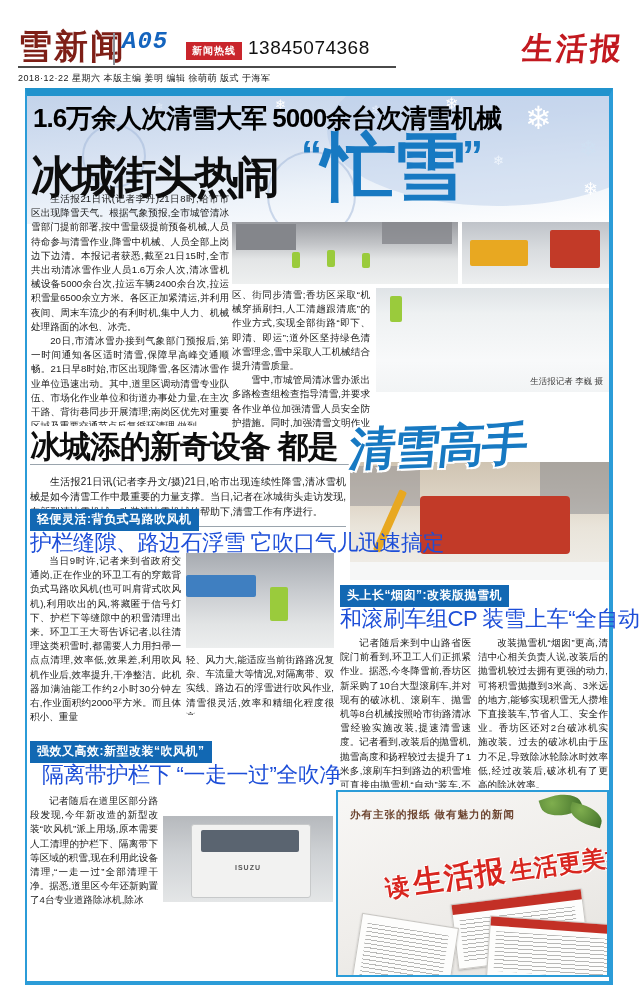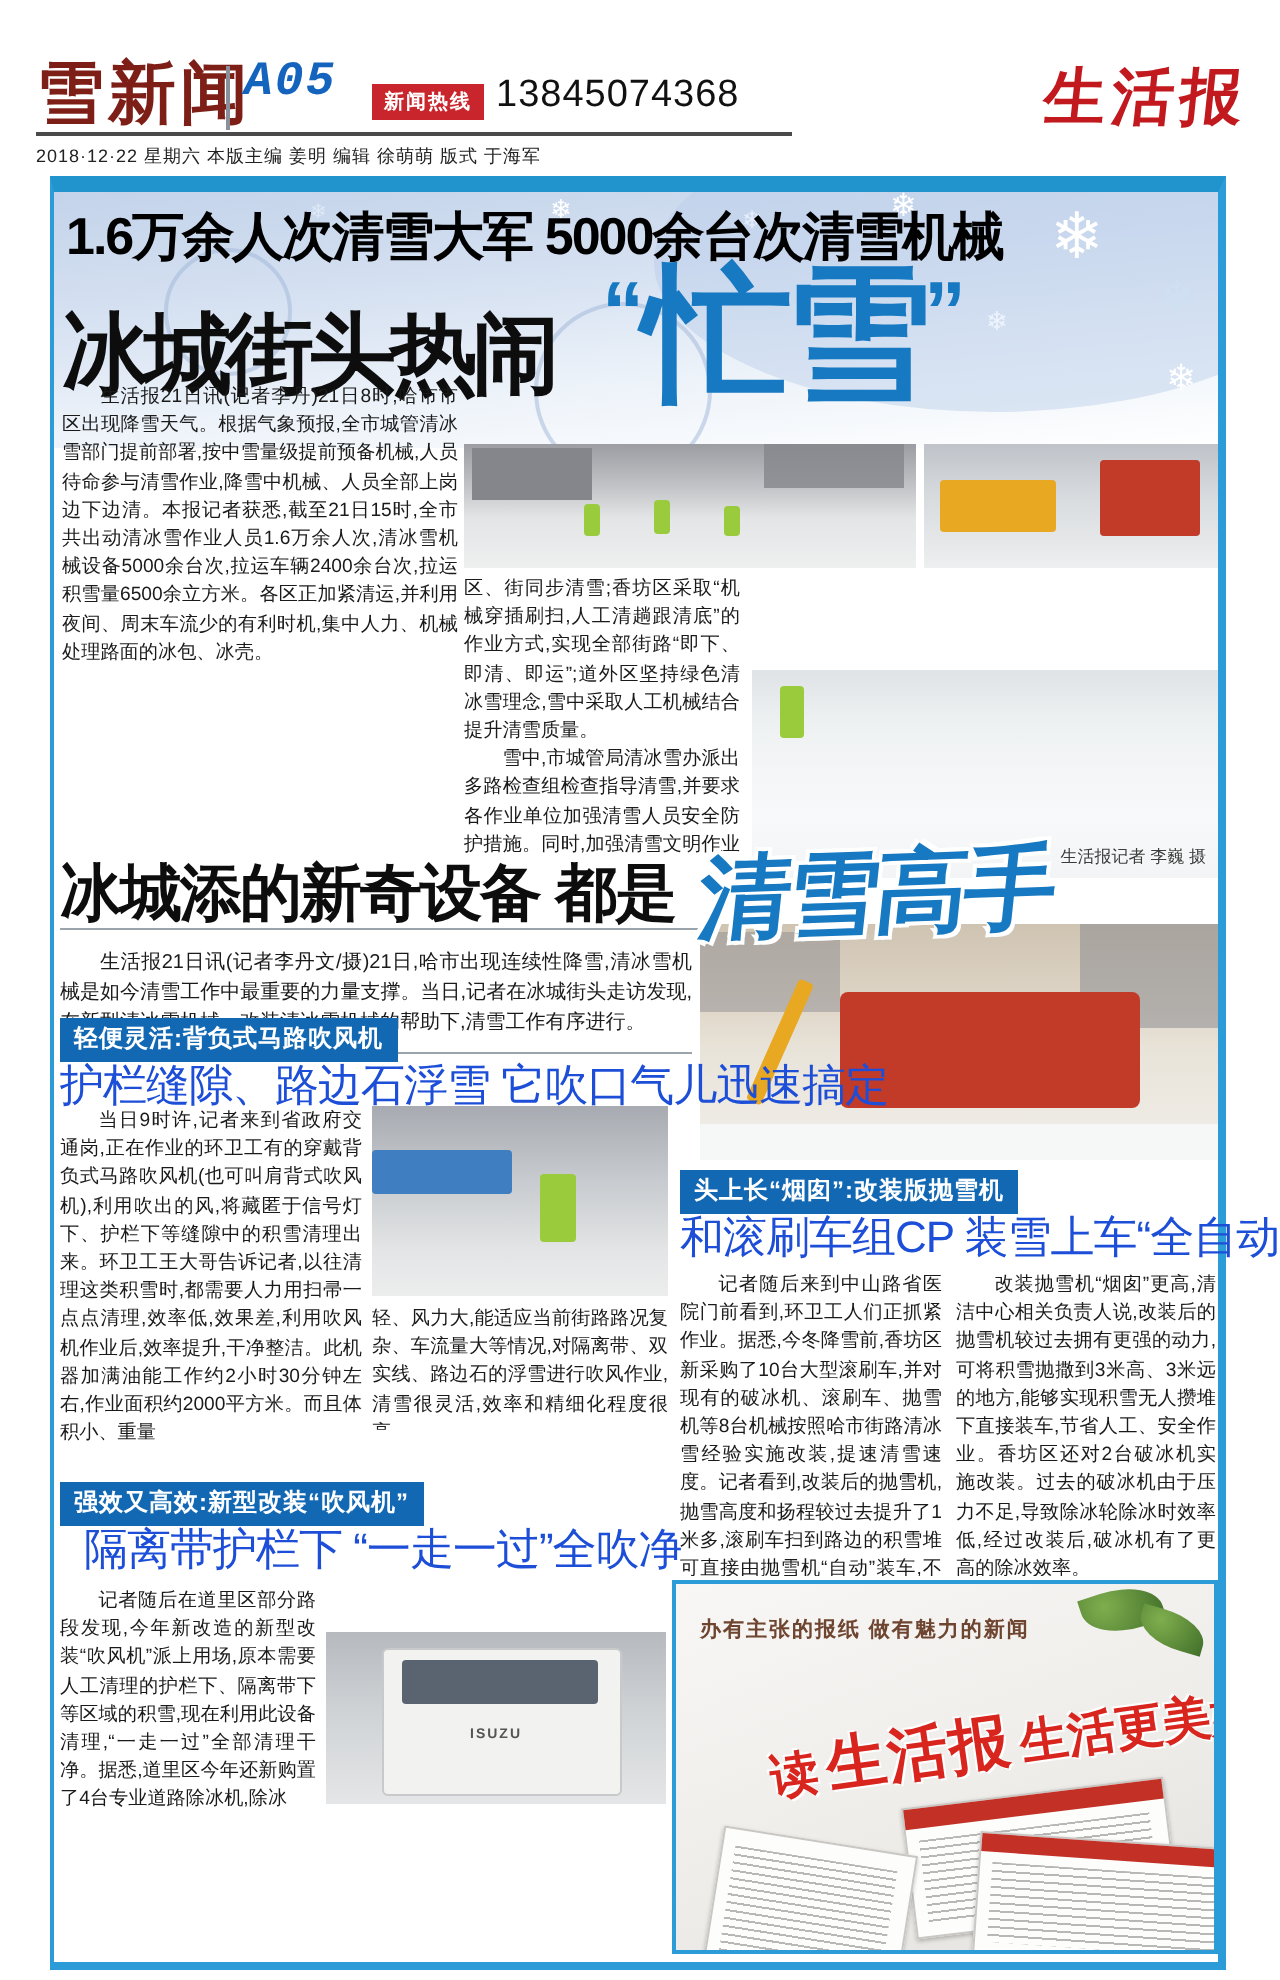--- a/index.html
+++ b/index.html
@@ -118,38 +118,39 @@
     </div>
 
     <div class="abs kicker">1.6万余人次清雪大军 5000余台次清雪机械</div>
     <div class="abs hl-black">冰城街头热闹</div>
     <div class="abs hl-blue-wrap">
       <span class="hl-quote">“</span><span class="hl-blue">忙雪</span><span class="hl-quote">”</span>
     </div>
 
     <div class="abs body-text" style="left:4px;top:96px;width:198px;height:234px;">
       <p class="indent">生活报21日讯(记者李丹)21日8时,哈市市区出现降雪天气。根据气象预报,全市城管清冰雪部门提前部署,按中雪量级提前预备机械,人员待命参与清雪作业,降雪中机械、人员全部上岗边下边清。本报记者获悉,截至21日15时,全市共出动清冰雪作业人员1.6万余人次,清冰雪机械设备5000余台次,拉运车辆2400余台次,拉运积雪量6500余立方米。各区正加紧清运,并利用夜间、周末车流少的有利时机,集中人力、机械处理路面的冰包、冰壳。</p>
+      <p class="indent">20日,市清冰雪办接到气象部门预报后,第一时间通知各区适时清雪,保障早高峰交通顺畅。21日早8时始,市区出现降雪,各区清冰雪作业单位迅速出动。其中,道里区调动清雪专业队伍、市场化作业单位和街道办事处力量,在主次干路、背街巷同步开展清理;南岗区优先对重要区域及重要交通节点反复循环清理,做到</p>
     </div>
     <div class="abs body-text" style="left:205px;top:192px;width:138px;height:140px;">
       <p>区、街同步清雪;香坊区采取“机械穿插刷扫,人工清趟跟清底”的作业方式,实现全部街路“即下、即清、即运”;道外区坚持绿色清冰雪理念,雪中采取人工机械结合提升清雪质量。</p>
       <p class="indent">雪中,市城管局清冰雪办派出多路检查组检查指导清雪,并要求各作业单位加强清雪人员安全防护措施。同时,加强清雪文明作业管理,杜绝因车辆作业影响社会车辆通行。</p>
     </div>
 
     <div class="abs photo photo-street" style="left:205px;top:126px;width:226px;height:62px;">
       <div class="abs ph-building" style="left:4px;top:2px;width:60px;height:26px;"></div>
       <div class="abs ph-building" style="left:150px;top:0px;width:70px;height:22px;opacity:.8;"></div>
       <div class="abs ph-worker" style="left:60px;top:30px;width:8px;height:16px;"></div>
       <div class="abs ph-worker" style="left:95px;top:28px;width:8px;height:17px;"></div>
       <div class="abs ph-worker" style="left:130px;top:31px;width:8px;height:15px;"></div>
     </div>
     <div class="abs photo photo-trucks" style="left:435px;top:126px;width:147px;height:62px;">
       <div class="abs ph-yellow" style="left:8px;top:18px;width:58px;height:26px;"></div>
       <div class="abs ph-red" style="left:88px;top:8px;width:50px;height:38px;"></div>
     </div>
-    <div class="abs photo photo-snow" style="left:349px;top:192px;width:233px;height:104px;margin-top:47px;">
+    <div class="abs photo photo-snow" style="left:349px;top:192px;width:233px;height:104px;">
       <div class="abs ph-worker" style="left:14px;top:8px;width:12px;height:26px;"></div>
       <div class="abs photo-caption">生活报记者 李巍 摄</div>
     </div>
 
     <div class="abs sec2-black">冰城添的新奇设备 都是</div>
     <div class="abs rule-thin" style="left:3px;top:368px;width:330px;"></div>
     <div class="abs sec2-blue">清雪高手</div>
 
     <div class="abs body-text" style="left:3px;top:378px;width:316px;height:46px;font-size:10px;line-height:15px;">
       <p class="indent">生活报21日讯(记者李丹文/摄)21日,哈市出现连续性降雪,清冰雪机械是如今清雪工作中最重要的力量支撑。当日,记者在冰城街头走访发现,在新型清冰雪机械、改装清冰雪机械的帮助下,清雪工作有序进行。</p>

